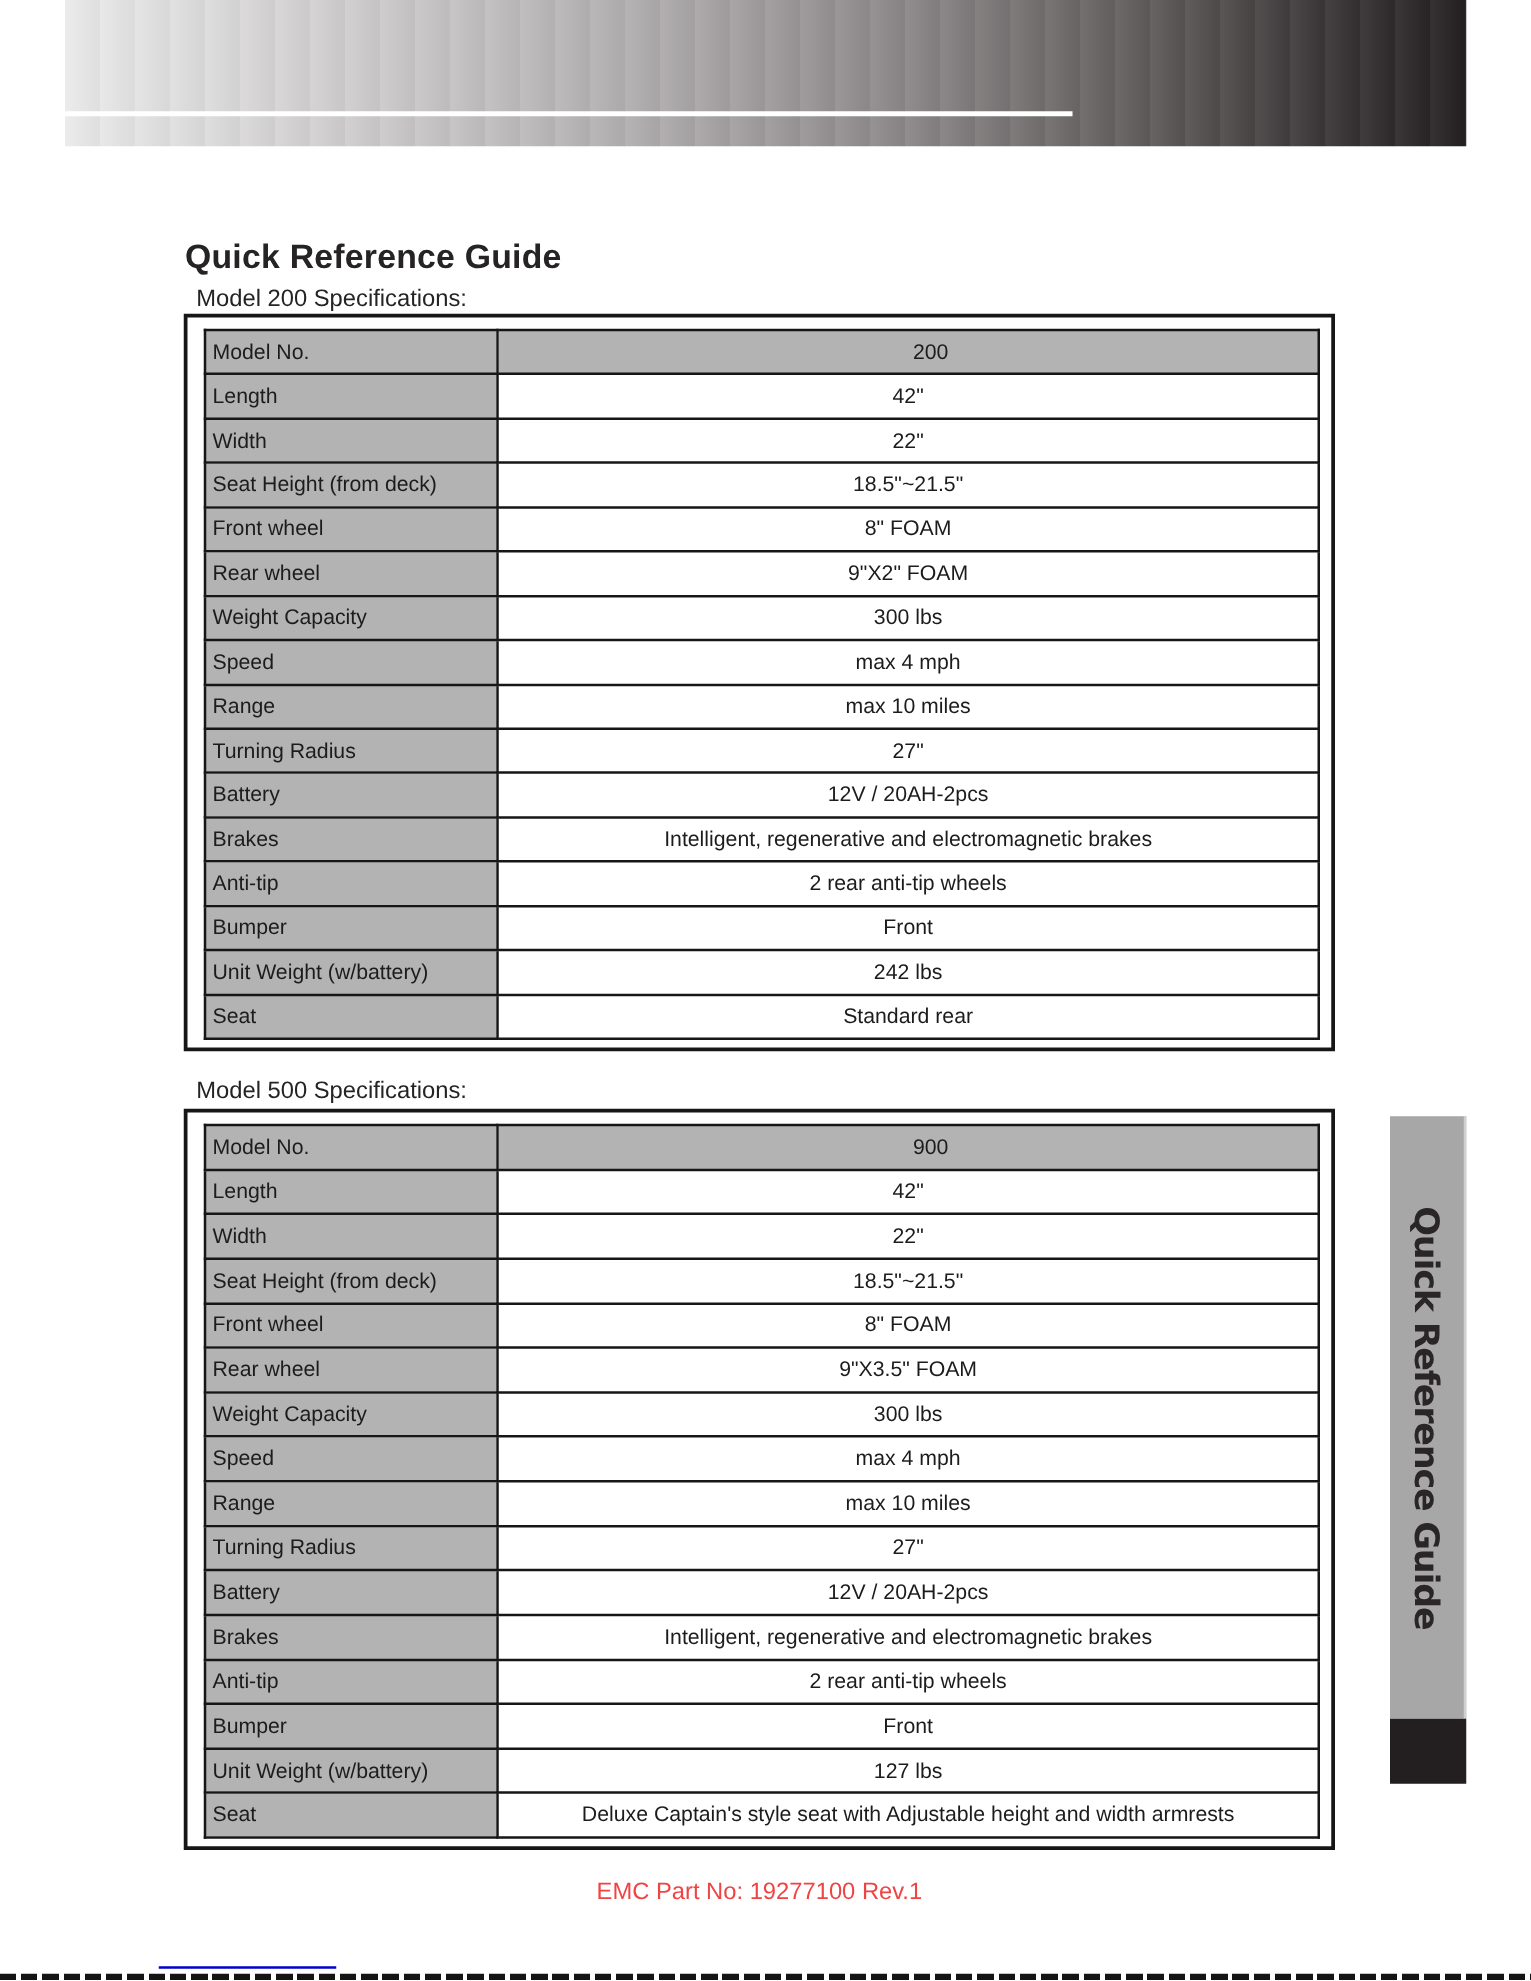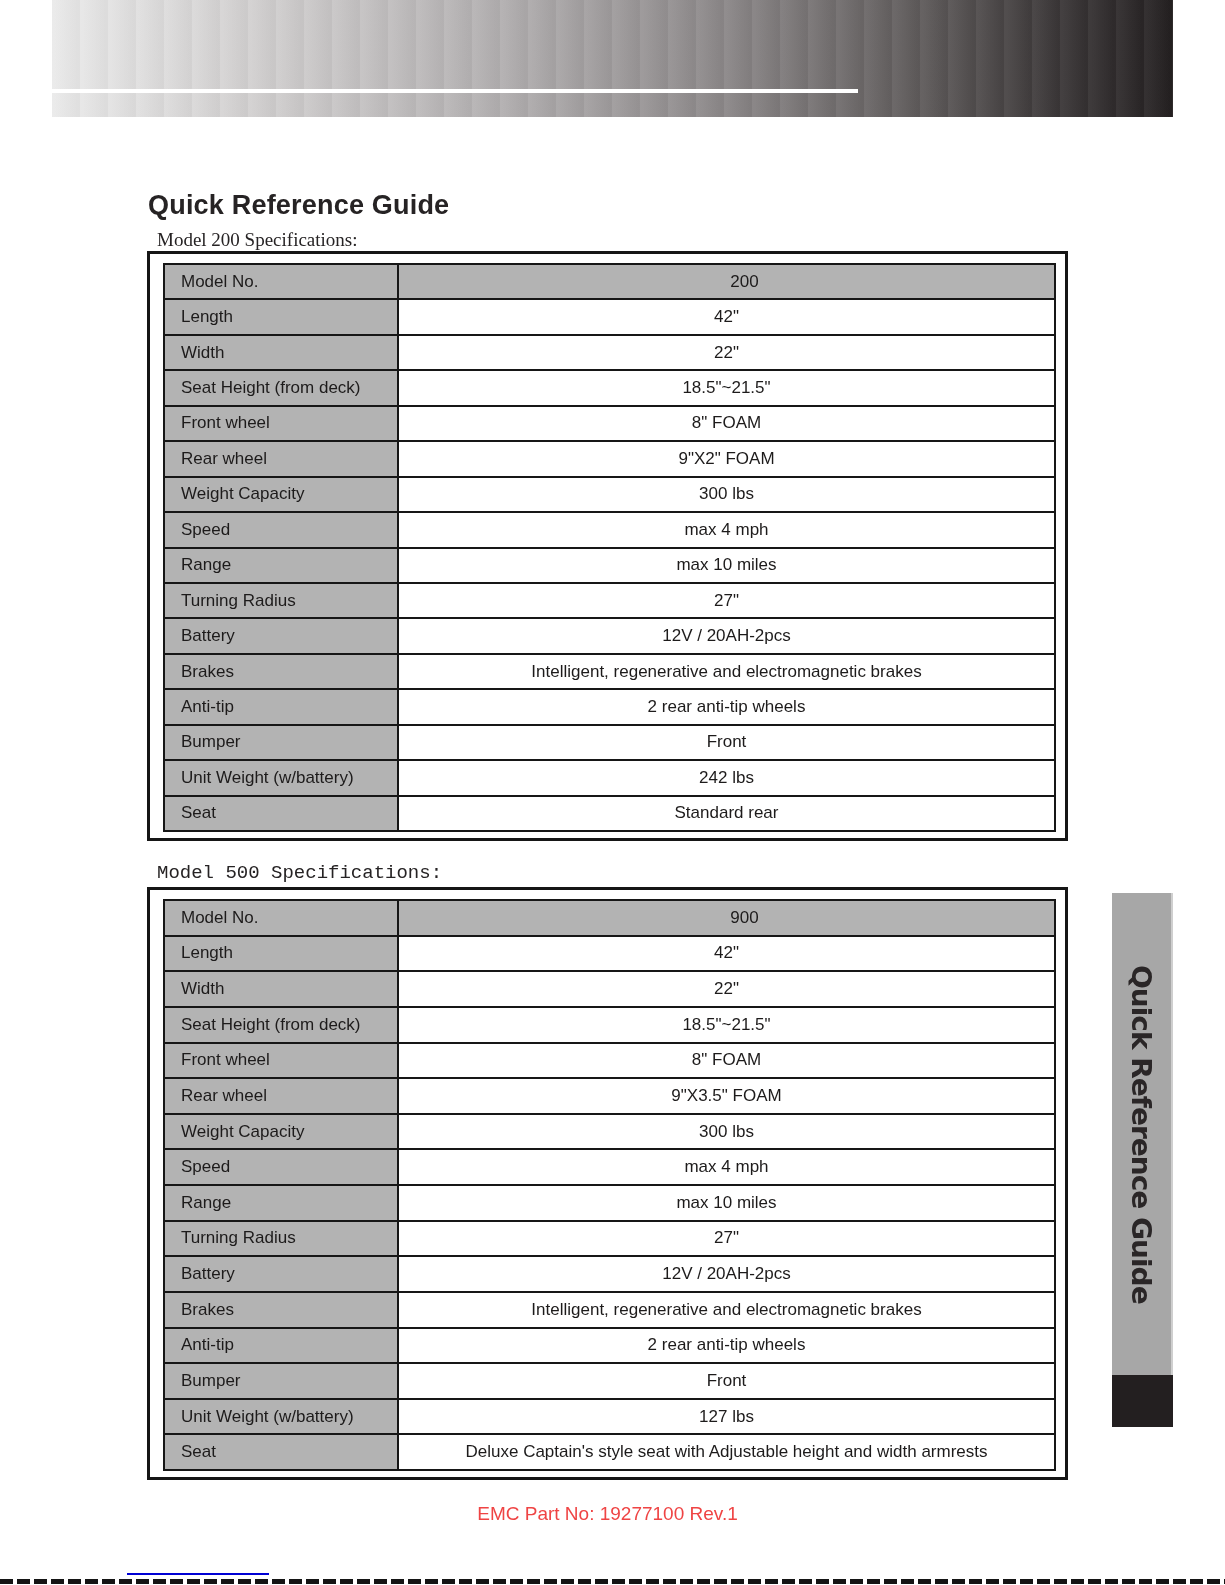--- a/index.html
+++ b/index.html
@@ -21,43 +21,43 @@
     position:absolute;left:0;top:89px;width:806px;height:4px;background:#ffffff;
   }
   
   .page-title{
     position:absolute;left:148px;top:190px;margin:0;
     font-size:27px;font-weight:bold;color:#262324;letter-spacing:0.2px;
   }
   .section-label{
     position:absolute;font-size:19px;color:#262324;white-space:nowrap;
   }
-  #section-label-0{left:157px;top:229px;font-family:Liberation Serif, serif;}
-  #section-label-1{left:157px;top:862px;font-family:Liberation Mono, monospace;}
+  #section-label-0{left:157px;top:229px;}
+  #section-label-1{left:157px;top:862px;}
   
   .table-frame{
     position:absolute;left:147px;width:921px;
     border:3px solid #161616;background:#ffffff;
     box-sizing:border-box;padding:9px 9px 6px 13px;
   }
   #table-frame-0{top:251px;height:590px;}
   #table-frame-1{top:887px;height:593px;}
   table.spec{
     width:100%;height:100%;
     border-collapse:collapse;table-layout:fixed;
   }
   table.spec col.c1{width:234px;}
   table.spec td{
     border:2px solid #161616;
     font-size:17px;color:#1d1b1b;
     padding:0;overflow:hidden;white-space:nowrap;
   }
   table.spec td.label-cell{
     background:var(--color-cell_gray,#b3b3b3);
-    padding-left:16px;text-align:left;
+    padding-left:5px;text-align:left;
   }
   table.spec td.value-cell{text-align:center;}
   table.spec tr.header-row td.value-cell{background:var(--color-cell_gray,#b3b3b3);padding-left:36px;}
   
   .side-tab{
     position:absolute;left:1112px;top:893px;width:61px;height:482px;
     background:var(--color-tab_gray,#a7a7a7);
     display:flex;align-items:center;justify-content:center;
     border-right:2px solid #cfcfcf;box-sizing:border-box;
   }

